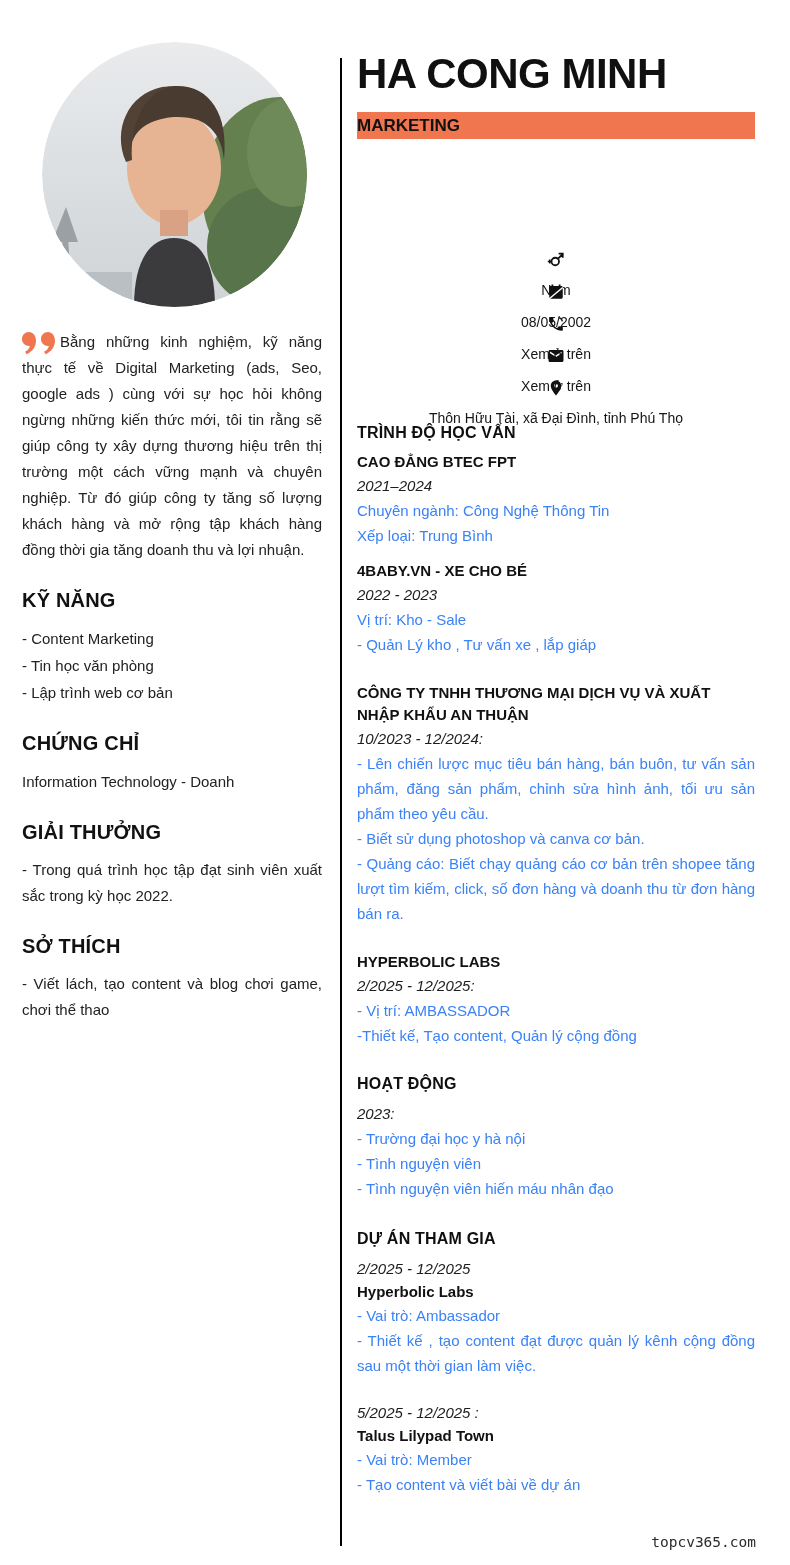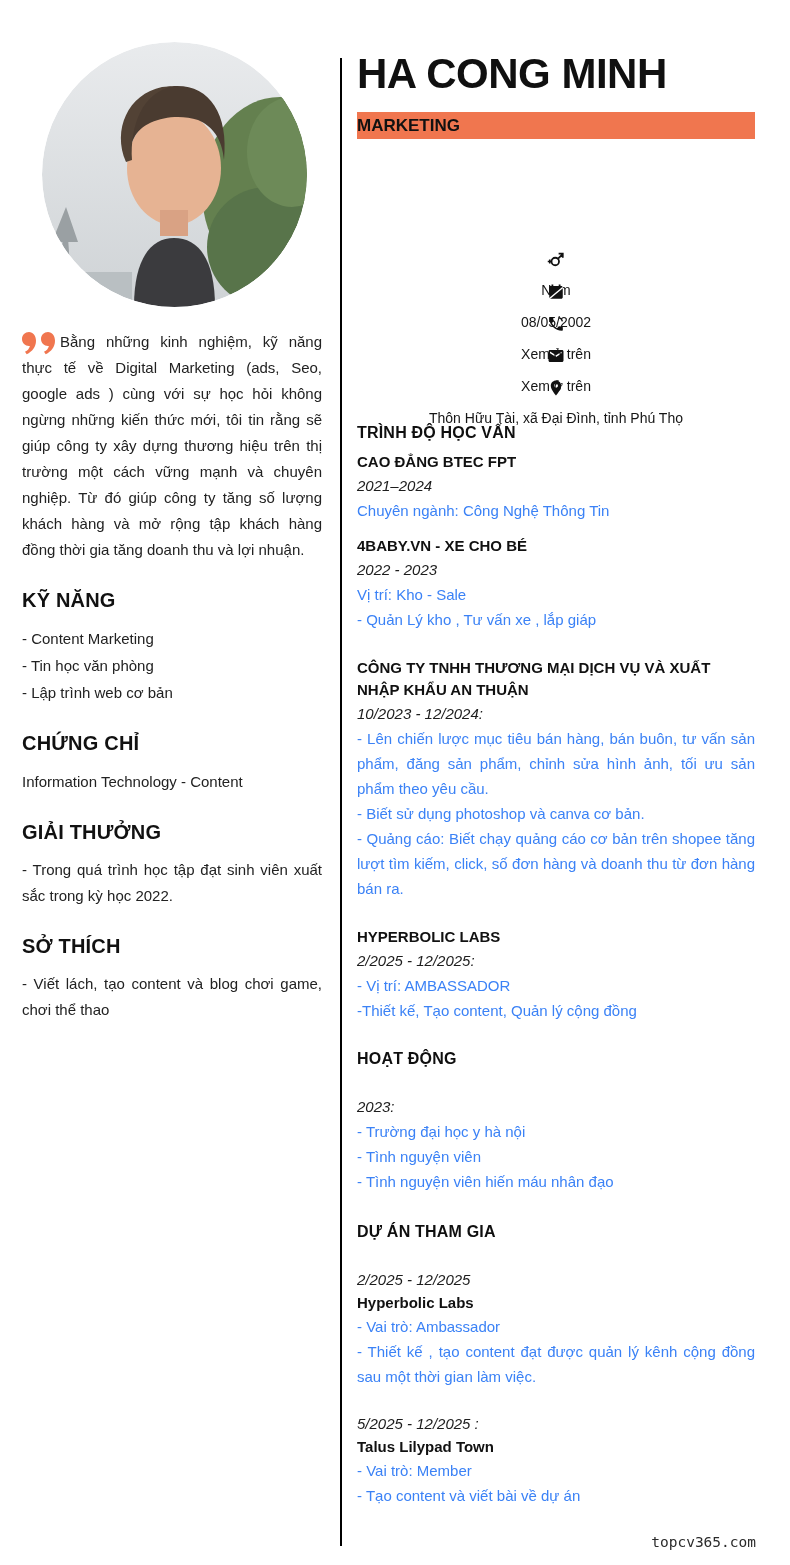--- a/index.html
+++ b/index.html
@@ -32,21 +32,21 @@
   .line { font-size:15px; line-height:25px; color:#3b82f6; }
   .bold-line { font-size:15px; font-weight:700; line-height:22px; color:#111; }
   .italic-line { font-size:15px; font-style:italic; line-height:25px; color:#1d1d1d; }
   .just { text-align:justify; }
   .edu-body { margin-top:9px; }
   .job { margin-top:12px; }
   .job + .job { margin-top:25px; }
   .sec-exp .r-heading { margin-top:25px; }
   .sec-act .r-heading { margin-top:27px; }
   .sec-prj .r-heading { margin-top:29px; }
-  .sec-body { margin-top:26px; }
+  .sec-body { margin-top:8px; }
   .project + .project { margin-top:22px; }
 
   .footer { position:absolute; right:34px; bottom:15px; font-family:"DejaVu Sans Mono", monospace;
             font-size:14.5px; color:#2b2b2b; }
 </style>
 </head>
 <body>
 
 <div class="page">
   <div class="divider"></div>
@@ -89,21 +89,21 @@
       </svg>
       <span>Bằng những kinh nghiệm, kỹ năng thực tế về Digital Marketing (ads, Seo, google ads ) cùng với sự học hỏi không ngừng những kiến thức mới, tôi tin rằng sẽ giúp công ty xây dựng thương hiệu trên thị trường một cách vững mạnh và chuyên nghiệp. Từ đó giúp công ty tăng số lượng khách hàng và mở rộng tập khách hàng đồng thời gia tăng doanh thu và lợi nhuận.</span>
     </div>
 
     <div class="l-heading">KỸ NĂNG</div>
     <div class="l-item">- Content Marketing</div>
     <div class="l-item">- Tin học văn phòng</div>
     <div class="l-item">- Lập trình web cơ bản</div>
 
     <div class="l-heading">CHỨNG CHỈ</div>
-    <div class="l-item">Information Technology  - Content</div>
+    <div class="l-item">Information Technology  - Doanh</div>
 
     <div class="l-heading">GIẢI THƯỞNG</div>
     <div class="l-text">- Trong quá trình học tập đạt sinh viên xuất sắc trong kỳ học 2022.</div>
 
     <div class="l-heading">SỞ THÍCH</div>
     <div class="l-text">- Viết lách, tạo content và blog chơi game, chơi thể thao</div>
   </div>
 
   <div class="right-col">
 
@@ -148,20 +148,21 @@
         <span>Thôn Hữu Tài, xã Đại Đình, tỉnh Phú Thọ</span>
       </div>
     </div>
 
     <div class="sec-edu">
       <div class="r-heading">TRÌNH ĐỘ HỌC VẤN</div>
       <div class="edu-body">
         <div class="bold-line">CAO ĐẲNG BTEC FPT</div>
         <div class="italic-line">2021–2024</div>
         <div class="line">Chuyên ngành: Công Nghệ Thông Tin</div>
+        <div class="line">Xếp loại: Trung Bình</div>
       </div>
     </div>
 
     <div class="sec-exp">
 
       <div class="job">
         <div class="bold-line">4BABY.VN - XE CHO BÉ</div>
         <div class="italic-line">2022 - 2023</div>
         <div class="line">Vị trí: Kho - Sale</div>
         <div class="line">- Quản Lý kho , Tư vấn xe , lắp giáp</div>

